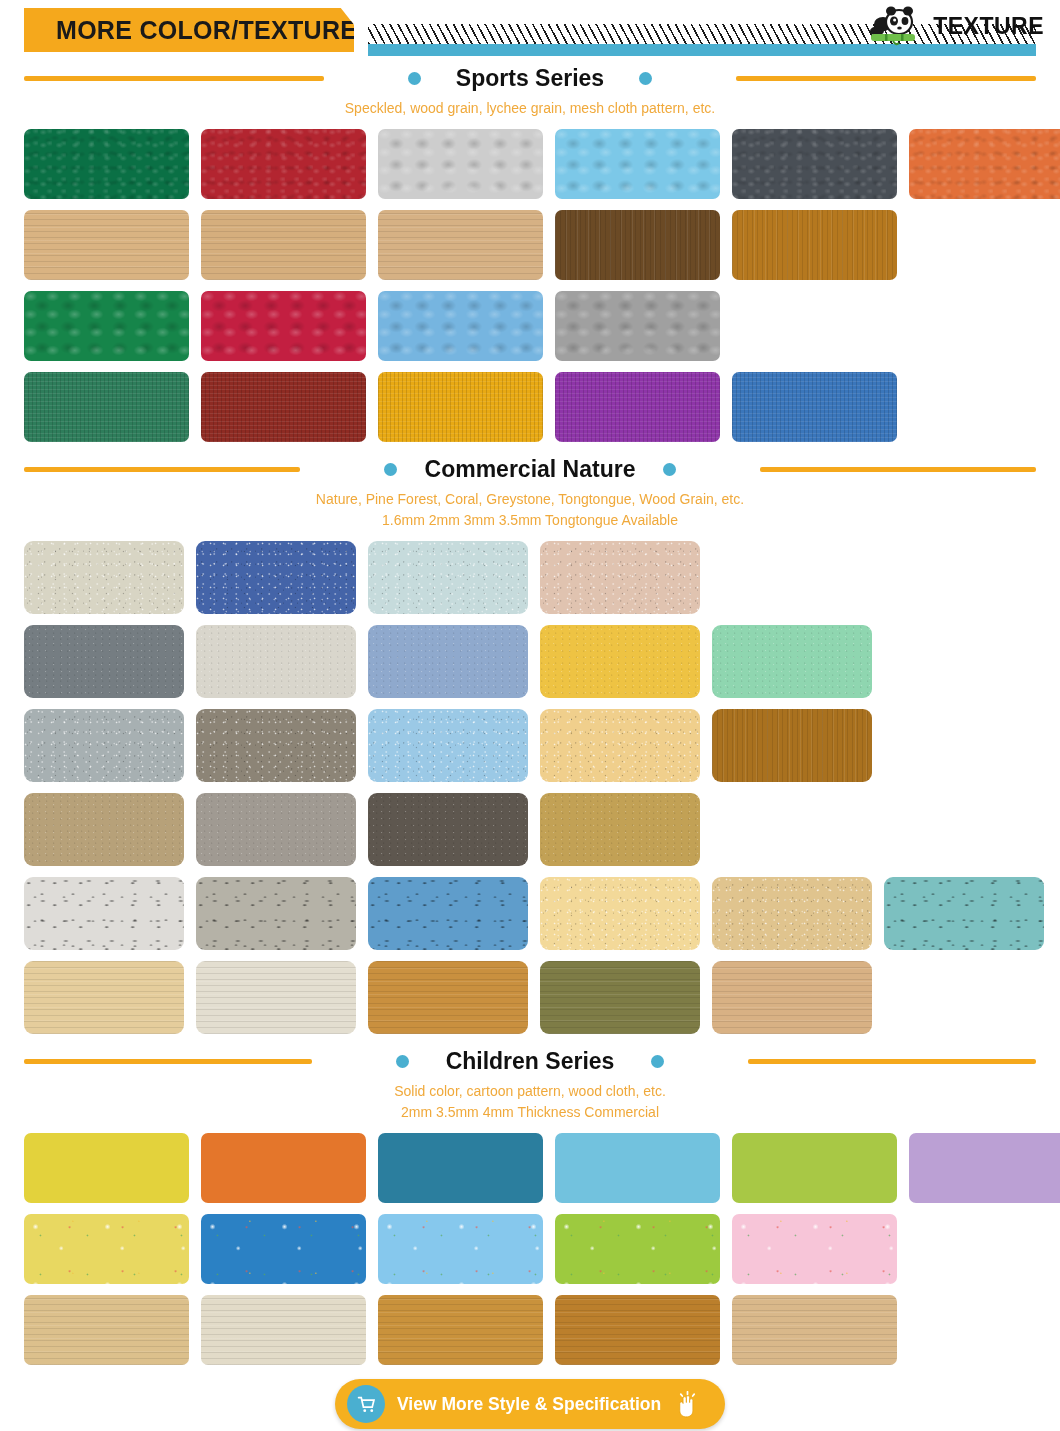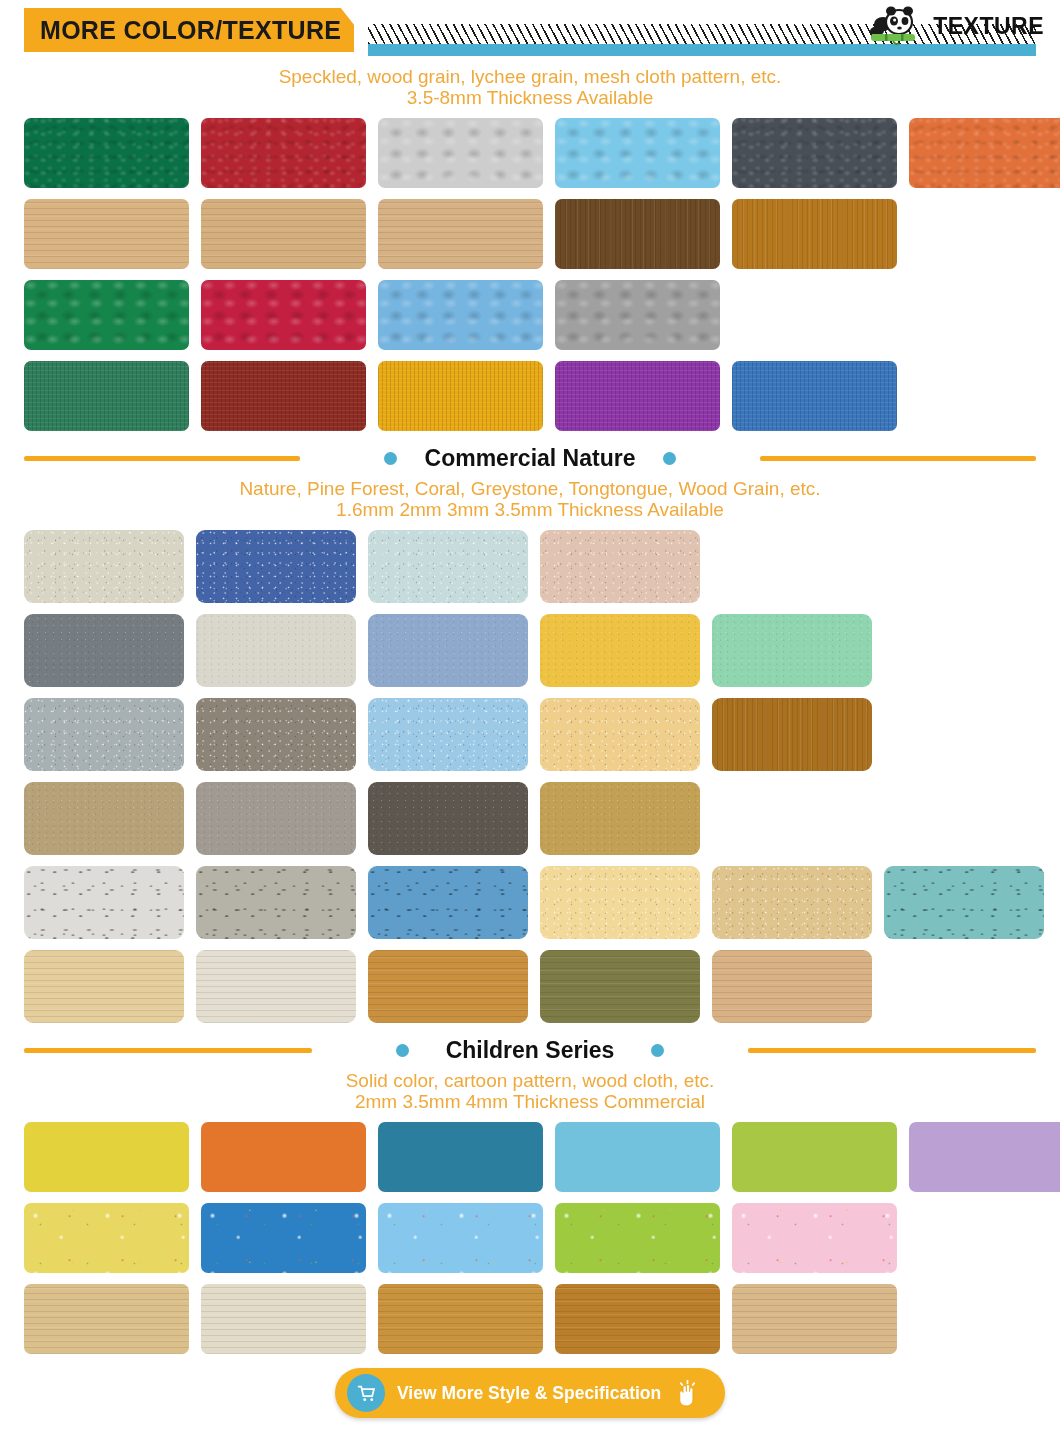--- a/index.html
+++ b/index.html
@@ -15,21 +15,21 @@
 
   .banner-tag {
     position: absolute; left: 24px; top: 8px;
     width: 330px; height: 44px;
     background: #f5a81c;
     clip-path: polygon(0 0, 96% 0, 100% 38%, 100% 100%, 0 100%);
     display: flex; align-items: center;
   }
   .banner-tag-text {
     color: #1a1a1a; font-size: 25px; font-weight: bold;
-    letter-spacing: 0.3px; padding-left: 16px; white-space: nowrap;
+    letter-spacing: 0.3px; padding-left: 32px; white-space: nowrap;
   }
 
   .hatch-strip {
     position: absolute; left: 368px; top: 24px;
     width: 668px; height: 20px;
     background-image: repeating-linear-gradient(
       62deg, #1a1a1a 0px, #1a1a1a 1.6px, transparent 1.6px, transparent 7px);
   }
   .blue-bar {
     position: absolute; left: 368px; top: 44px;
@@ -46,21 +46,21 @@
   .section-head { position: relative; width: 1060px; height: 32px;
                   display: flex; align-items: center; justify-content: center; }
   .rule { position: absolute; height: 5px; background: #f5a81c; border-radius: 2px; top: 14px; }
   .rule-left  { left: 24px; }
   .rule-right { right: 24px; }
   .dot { position: absolute; width: 13px; height: 13px; border-radius: 50%;
          background: #4aafd0; top: 10px; }
   .section-title { position: relative; font-size: 23px; font-weight: bold;
                    color: #111; z-index: 2; background: #fff; padding: 0 22px; }
 
-  .sub-lines { text-align: center; color: #f0a93b; font-size: 19px;
+  .sub-lines { text-align: center; color: #f0a93b; font-size: 14px;
                line-height: 21px; padding-top: 4px; }
 
   
   .grid { padding: 0 24px; }
   .row { display: flex; gap: 12px; margin-bottom: 11px; }
   .sw { height: 70px; border-radius: 7px; flex: 0 0 165px;
         background-size: cover; position: relative; overflow: hidden; }
   .sw.sq { flex: 0 0 160px; height: 73px; border-radius: 9px; }
 
   
@@ -175,23 +175,29 @@
         <rect x="38" y="30" width="2.5" height="7" fill="#3f8f2a"></rect>
         <path d="M30 37 q3 5 6 2" stroke="#3f8f2a" stroke-width="2" fill="none"></path>
       </svg>
     </span>
     <span class="logo-text">TEXTURE</span>
   </div>
 </div>
 
 <div id="sections-root">
     <div>
+      <div class="section-head">
+        <div class="rule rule-left" style="width:300px"></div>
+        <div class="dot" style="left:408px"></div>
+        <span class="section-title">Sports Series</span>
+        <div class="dot" style="left:639px"></div>
+        <div class="rule rule-right" style="width:300px"></div>
+      </div>
       <div class="sub-lines">
         <div>Speckled, wood grain, lychee grain, mesh cloth pattern, etc.</div>
-        <div>3.5-8mm Thickness Available</div>
       </div>
       <div class="grid" style="margin-top: 10px;">
         <div class="row">
           <div class="sw tx-lychee" title="green-lychee" style="background: rgb(10, 112, 69);"></div>
           <div class="sw tx-lychee" title="red-lychee" style="background: rgb(179, 37, 48);"></div>
           <div class="sw tx-emboss" title="light-grey-lychee" style="background: rgb(205, 205, 205);"></div>
           <div class="sw tx-emboss" title="sky-blue-lychee" style="background: rgb(124, 200, 232);"></div>
           <div class="sw tx-lychee" title="dark-slate-lychee" style="background: rgb(73, 79, 86);"></div>
           <div class="sw tx-lychee" title="orange-lychee" style="background: rgb(226, 112, 58);"></div>
         </div>
@@ -220,21 +226,21 @@
     <div>
       <div class="section-head">
         <div class="rule rule-left" style="width:276px"></div>
         <div class="dot" style="left:384px"></div>
         <span class="section-title">Commercial Nature</span>
         <div class="dot" style="left:663px"></div>
         <div class="rule rule-right" style="width:276px"></div>
       </div>
       <div class="sub-lines">
         <div>Nature, Pine Forest, Coral, Greystone, Tongtongue, Wood Grain, etc.</div>
-        <div>1.6mm 2mm 3mm 3.5mm Thickness Available</div>
+        <div>1.6mm 2mm 3mm 3.5mm Tongtongue Available</div>
       </div>
       <div class="grid" style="margin-top: 10px;">
         <div class="row">
           <div class="sw tx-speck sq" title="beige-terrazzo" style="background: rgb(216, 213, 196);"></div>
           <div class="sw tx-speck sq" title="royal-blue-terrazzo" style="background: rgb(68, 100, 168);"></div>
           <div class="sw tx-speck sq" title="pale-aqua-terrazzo" style="background: rgb(198, 219, 220);"></div>
           <div class="sw tx-speck sq" title="blush-terrazzo" style="background: rgb(224, 195, 176);"></div>
         </div>
         <div class="row">
           <div class="sw tx-fine sq" title="dark-grey-nature" style="background: rgb(117, 125, 130);"></div>

